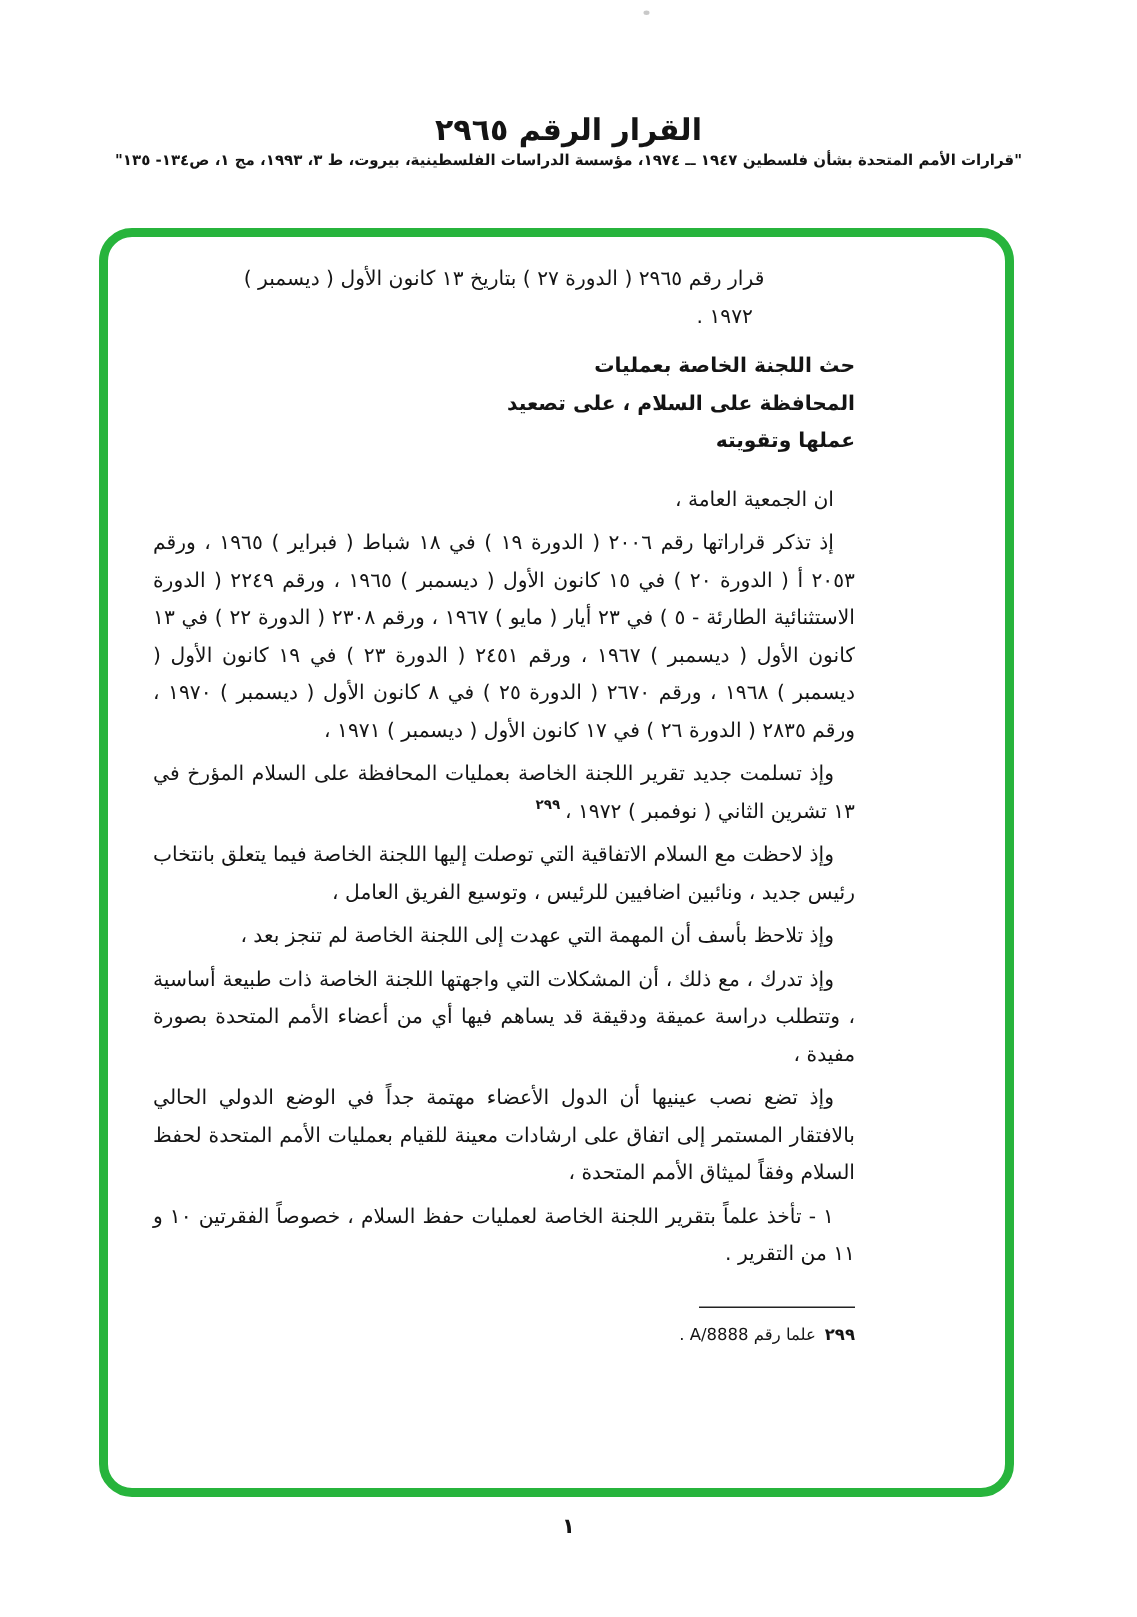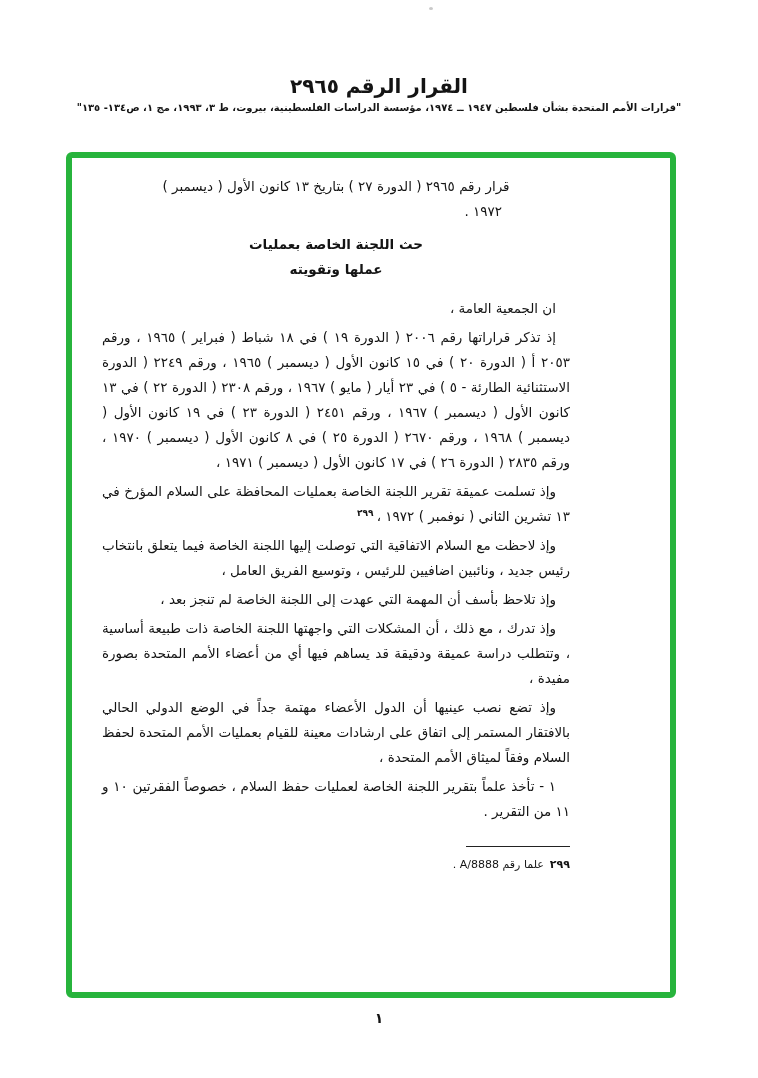--- a/index.html
+++ b/index.html
@@ -14,34 +14,34 @@
   .doc-title{
     position:absolute;top:74px;left:0;width:758px;text-align:center;
     font-size:20px;font-weight:bold;letter-spacing:0.5px;
   }
   .source-line{
     position:absolute;top:102px;left:0;width:758px;text-align:center;
     font-size:10px;font-weight:bold;white-space:nowrap;direction:rtl;
   }
   .annotation-box{
     position:absolute;left:66px;top:152px;width:610px;height:846px;
-    border:6px solid #27b43c;border-radius:6px;box-sizing:border-box;
+    border:6px solid #27b43c;border-radius:22px;box-sizing:border-box;
     background:transparent;overflow:hidden;
   }
   .box-content{
     direction:rtl;box-sizing:border-box;
     padding:16px 100px 0 30px; 
     font-size:13.5px;line-height:25px;text-align:justify;
   }
   .res-heading{text-align:center;margin:0 0 0 0;}
   .res-heading-year{
     text-align:right;padding-right:68px;margin-bottom:8px;
   }
   .res-subtitle{
-    text-align:center;font-weight:bold;line-height:25px;margin-bottom:14px;
+    text-align:right;font-weight:bold;line-height:25px;margin-bottom:14px;
   }
   .para{margin:0 0 4px 0;text-indent:14px;}
   .para .lead{font-weight:normal;}
   .para sup.fn{font-size:9px;line-height:0;vertical-align:super;font-weight:bold;}
   .footnote-block{margin-top:22px;direction:rtl;}
   .footnote-separator{
     width:104px;border-top:1.5px solid #222;margin:0 0 5px 0; 
   }
   .footnote-text{font-size:11px;direction:rtl;text-align:right;}
   .footnote-text .marker{font-weight:bold;margin-left:6px;}
@@ -61,27 +61,28 @@
 <div class="source-line">"قرارات الأمم المتحدة بشأن فلسطين ١٩٤٧ ــ ١٩٧٤، مؤسسة الدراسات الفلسطينية، بيروت، ط ٣، ١٩٩٣، مج ١، ص١٣٤- ١٣٥"</div>
 
 <div class="annotation-box">
   <div class="box-content">
 
     <div class="res-heading">قرار رقم ٢٩٦٥ ( الدورة ٢٧ ) بتاريخ ١٣ كانون الأول ( ديسمبر )</div>
     <div class="res-heading-year">١٩٧٢ .</div>
 
     <div class="res-subtitle">
       <div>حث اللجنة الخاصة بعمليات</div>
+      <div>المحافظة على السلام ، على تصعيد</div>
       <div>عملها وتقويته</div>
     </div>
 
     <div id="paragraphs">
         <p class="para"><b class="lead">ان الجمعية العامة ،</b></p>
         <p class="para"><b class="lead">إذ تذكر</b><span> قراراتها رقم ٢٠٠٦ ( الدورة ١٩ ) في ١٨ شباط ( فبراير ) ١٩٦٥ ، ورقم ٢٠٥٣ أ ( الدورة ٢٠ ) في ١٥ كانون الأول ( ديسمبر ) ١٩٦٥ ، ورقم ٢٢٤٩ ( الدورة الاستثنائية الطارئة - ٥ ) في ٢٣ أيار ( مايو ) ١٩٦٧ ، ورقم ٢٣٠٨ ( الدورة ٢٢ ) في ١٣ كانون الأول ( ديسمبر ) ١٩٦٧ ، ورقم ٢٤٥١ ( الدورة ٢٣ ) في ١٩ كانون الأول ( ديسمبر ) ١٩٦٨ ، ورقم ٢٦٧٠ ( الدورة ٢٥ ) في ٨ كانون الأول ( ديسمبر ) ١٩٧٠ ، ورقم ٢٨٣٥ ( الدورة ٢٦ ) في ١٧ كانون الأول ( ديسمبر ) ١٩٧١ ،</span></p>
-        <p class="para"><b class="lead">وإذ تسلمت عميقة</b><span> تقرير اللجنة الخاصة بعمليات المحافظة على السلام المؤرخ في ١٣ تشرين الثاني ( نوفمبر ) ١٩٧٢ ،</span><sup class="fn"> ٢٩٩</sup></p>
+        <p class="para"><b class="lead">وإذ تسلمت جديد</b><span> تقرير اللجنة الخاصة بعمليات المحافظة على السلام المؤرخ في ١٣ تشرين الثاني ( نوفمبر ) ١٩٧٢ ،</span><sup class="fn"> ٢٩٩</sup></p>
         <p class="para"><b class="lead">وإذ لاحظت مع السلام</b><span> الاتفاقية التي توصلت إليها اللجنة الخاصة فيما يتعلق بانتخاب رئيس جديد ، ونائبين اضافيين للرئيس ، وتوسيع الفريق العامل ،</span></p>
         <p class="para"><b class="lead">وإذ تلاحظ بأسف</b><span> أن المهمة التي عهدت إلى اللجنة الخاصة لم تنجز بعد ،</span></p>
         <p class="para"><b class="lead">وإذ تدرك</b><span> ، مع ذلك ، أن المشكلات التي واجهتها اللجنة الخاصة ذات طبيعة أساسية ، وتتطلب دراسة عميقة ودقيقة قد يساهم فيها أي من أعضاء الأمم المتحدة بصورة مفيدة ،</span></p>
         <p class="para"><b class="lead">وإذ تضع نصب عينيها</b><span> أن الدول الأعضاء مهتمة جداً في الوضع الدولي الحالي بالافتقار المستمر إلى اتفاق على ارشادات معينة للقيام بعمليات الأمم المتحدة لحفظ السلام وفقاً لميثاق الأمم المتحدة ،</span></p>
         <p class="para"><span>١ - </span><b class="lead">تأخذ علماً</b><span> بتقرير اللجنة الخاصة لعمليات حفظ السلام ، خصوصاً الفقرتين ١٠ و ١١ من التقرير .</span></p>
       </div>
 
     <div class="footnote-block">
       <div class="footnote-separator"></div>
       <div class="footnote-text">

